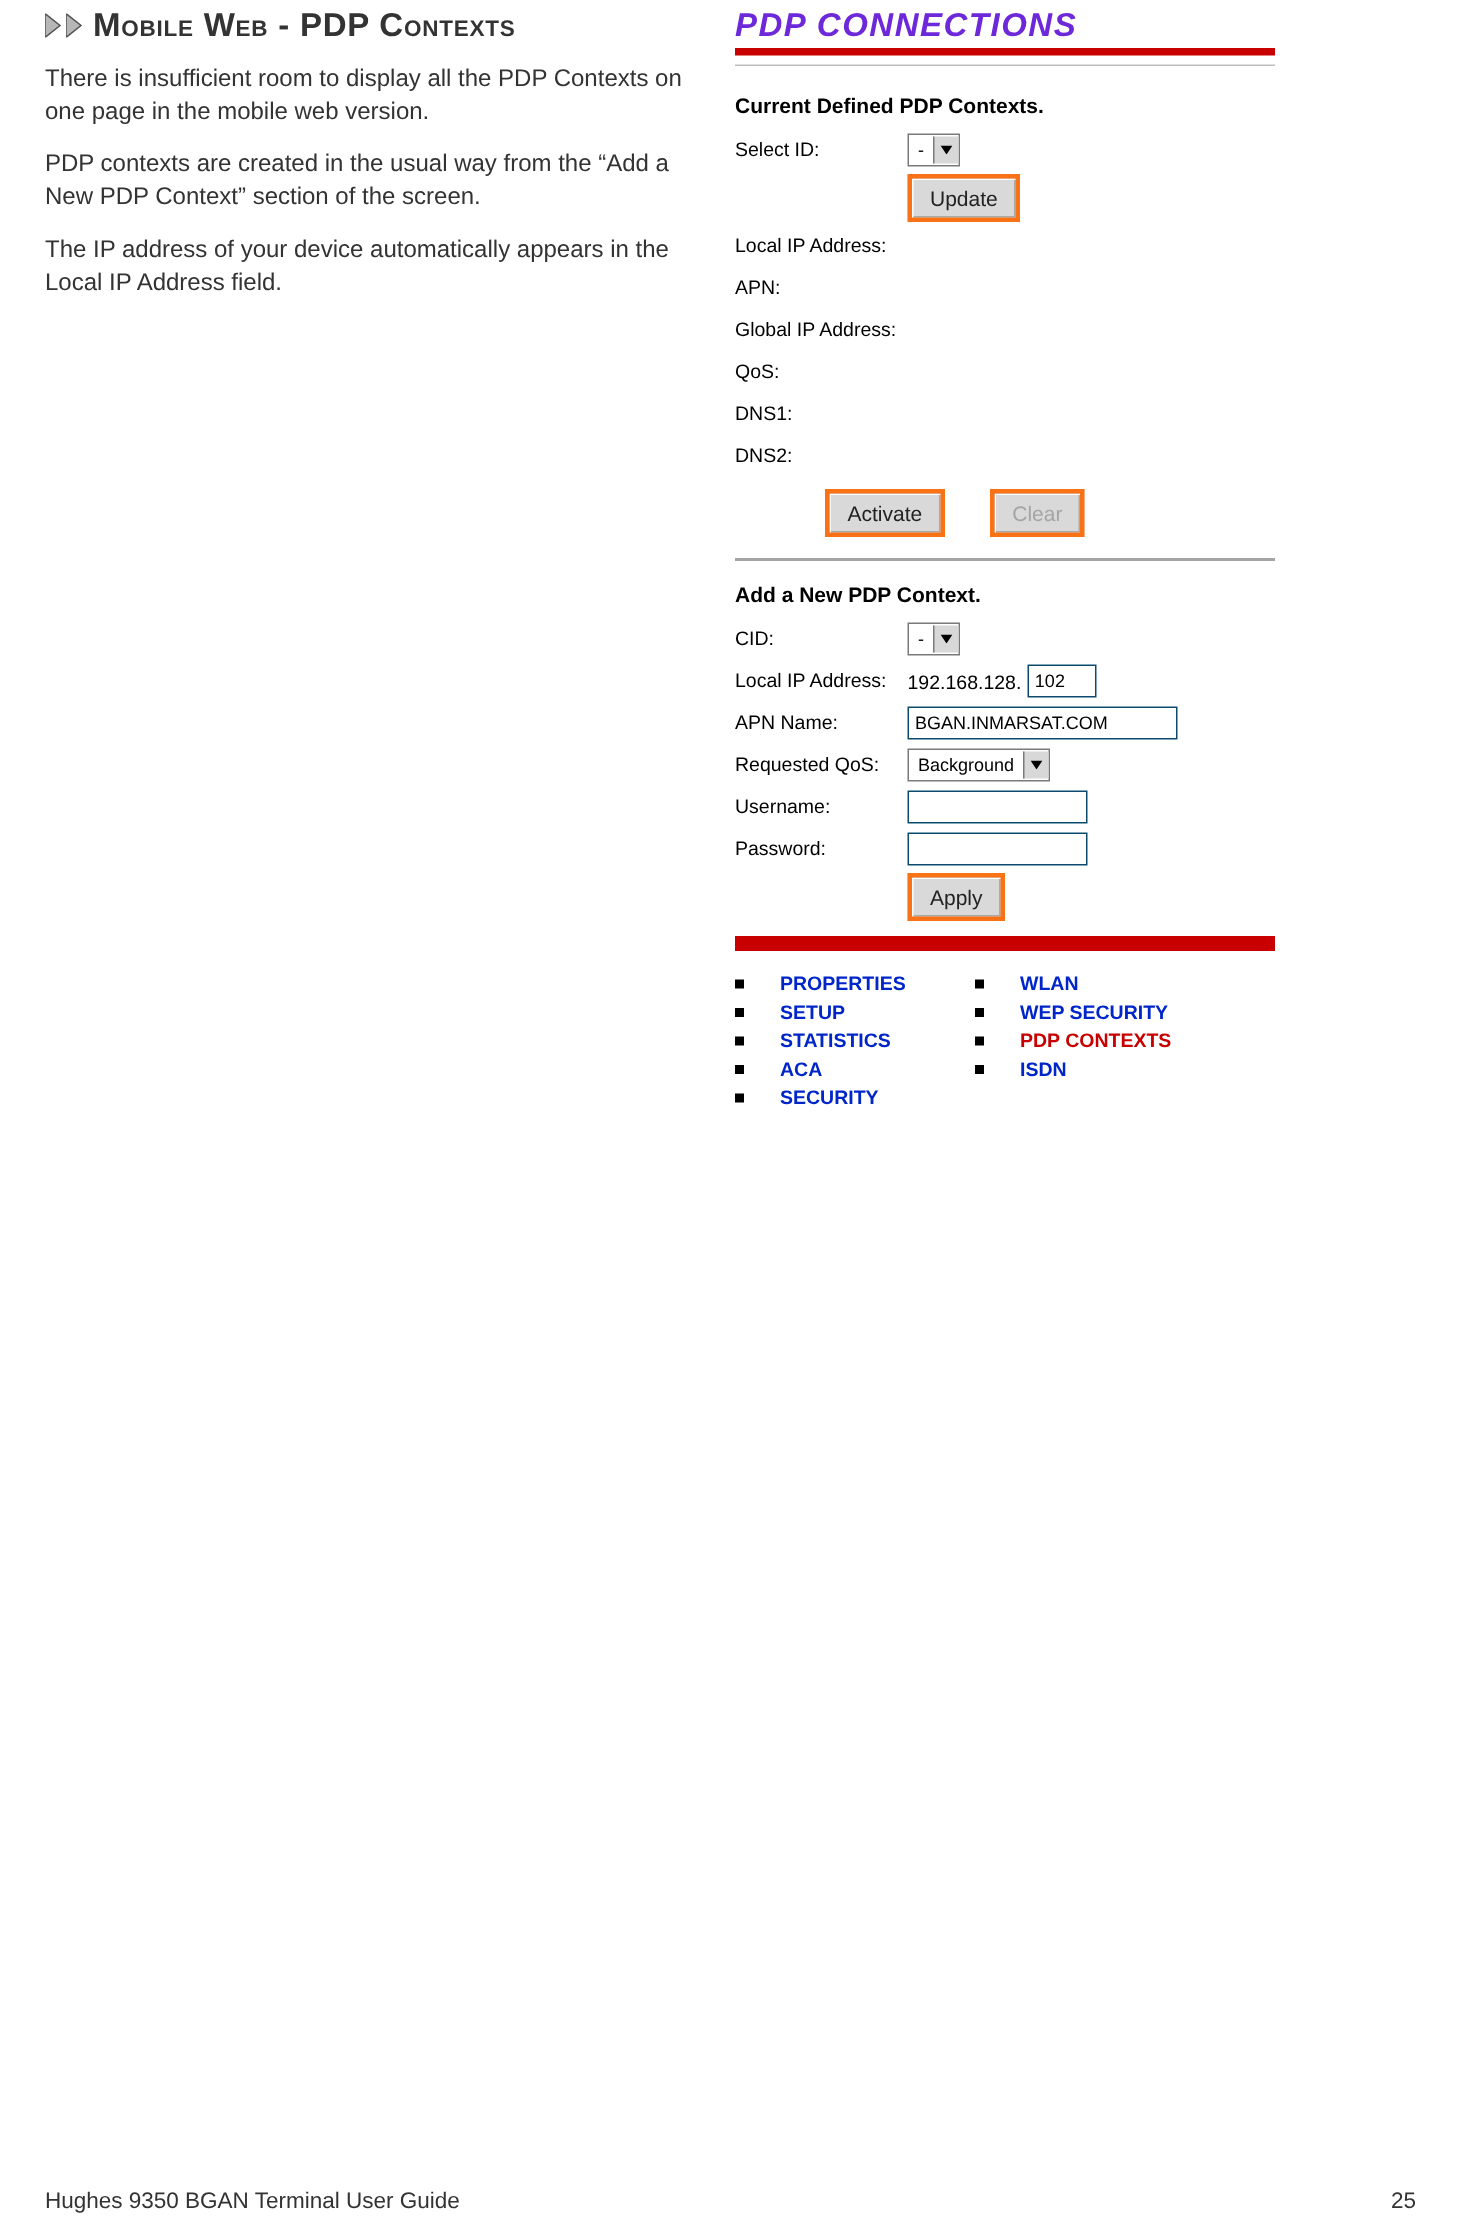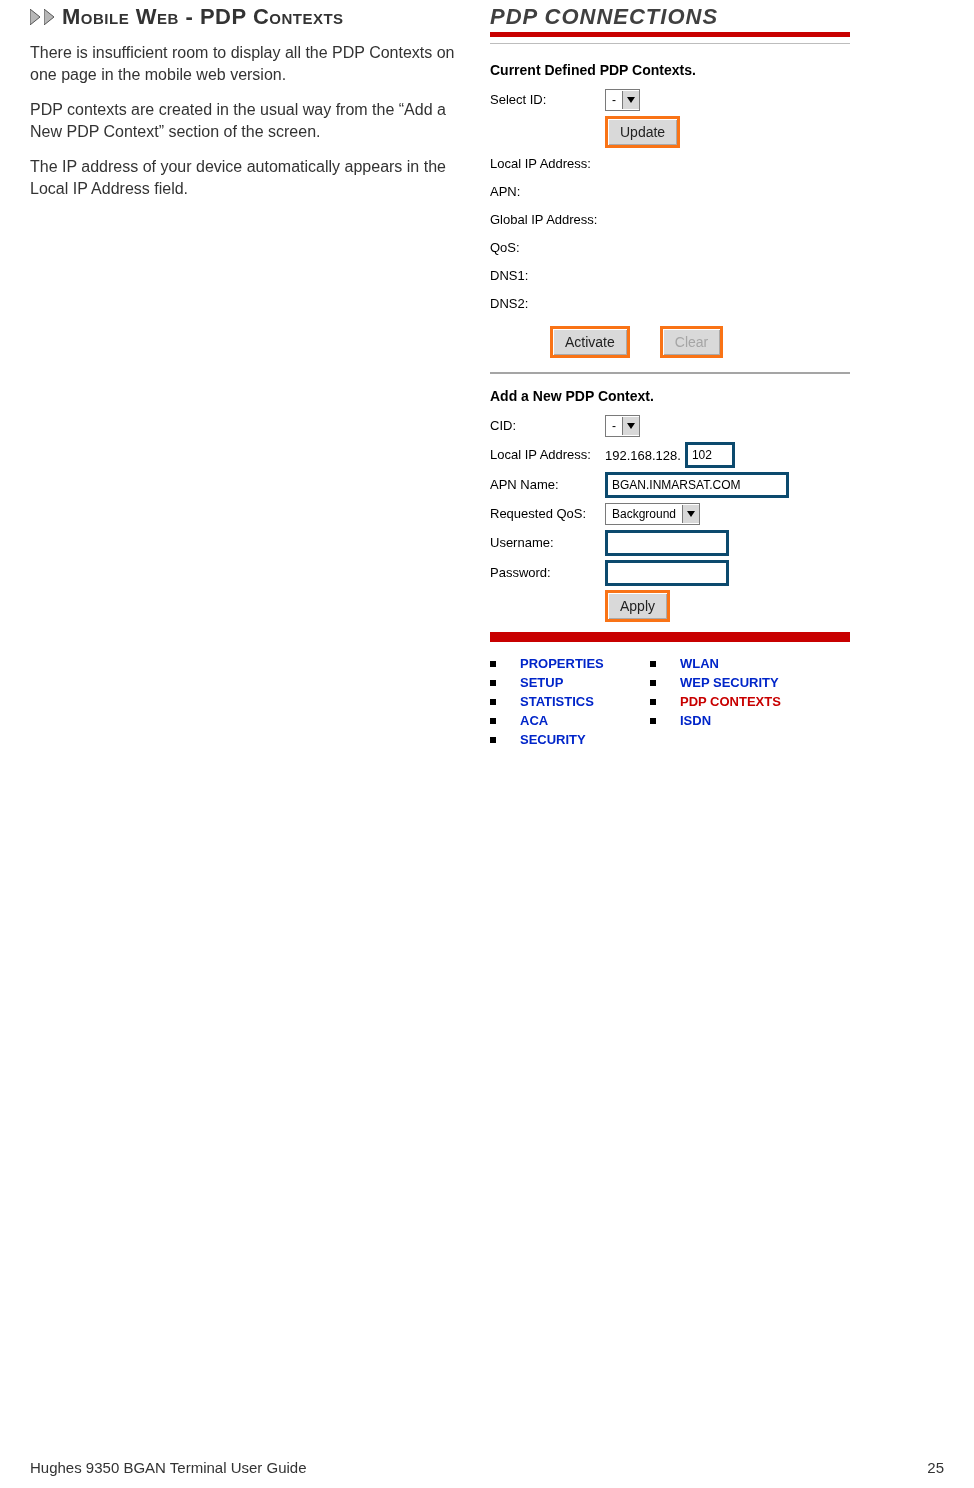--- a/index.html
+++ b/index.html
@@ -51,21 +51,21 @@
     background: #fff;
     width: 360px;
     font-family: Verdana, Arial, sans-serif;
     font-size: 13px;
     color: #000;
   }
   .ss-title {
     font-family: Verdana, Arial, sans-serif;
     font-weight: bold;
     font-style: italic;
-    color: #404040;
+    color: #6d28d9;
     font-size: 22px;
     letter-spacing: 1px;
   }
   .ss-redbar {
     height: 5px;
     background: #c80000;
     margin: 2px 0 6px 0;
   }
   .ss-grayline {
     height:1px;
@@ -103,21 +103,21 @@
     width:16px;
     height:18px;
     background:#d8d8d8;
     border-left:1px solid #7a7a7a;
     display:flex;
     align-items:center;
     justify-content:center;
   }
   .ss-select .sel-btn svg { display:block; }
   .ss-input {
-    border:3px solid #0c4a6e;
+    border:1px solid #0c4a6e;
     background:#fff;
     height:20px;
     padding:0 4px;
     font-size:12px;
     font-family: Verdana, Arial, sans-serif;
     display:inline-flex;
     align-items:center;
   }
   .ss-btn {
     display:inline-flex;

